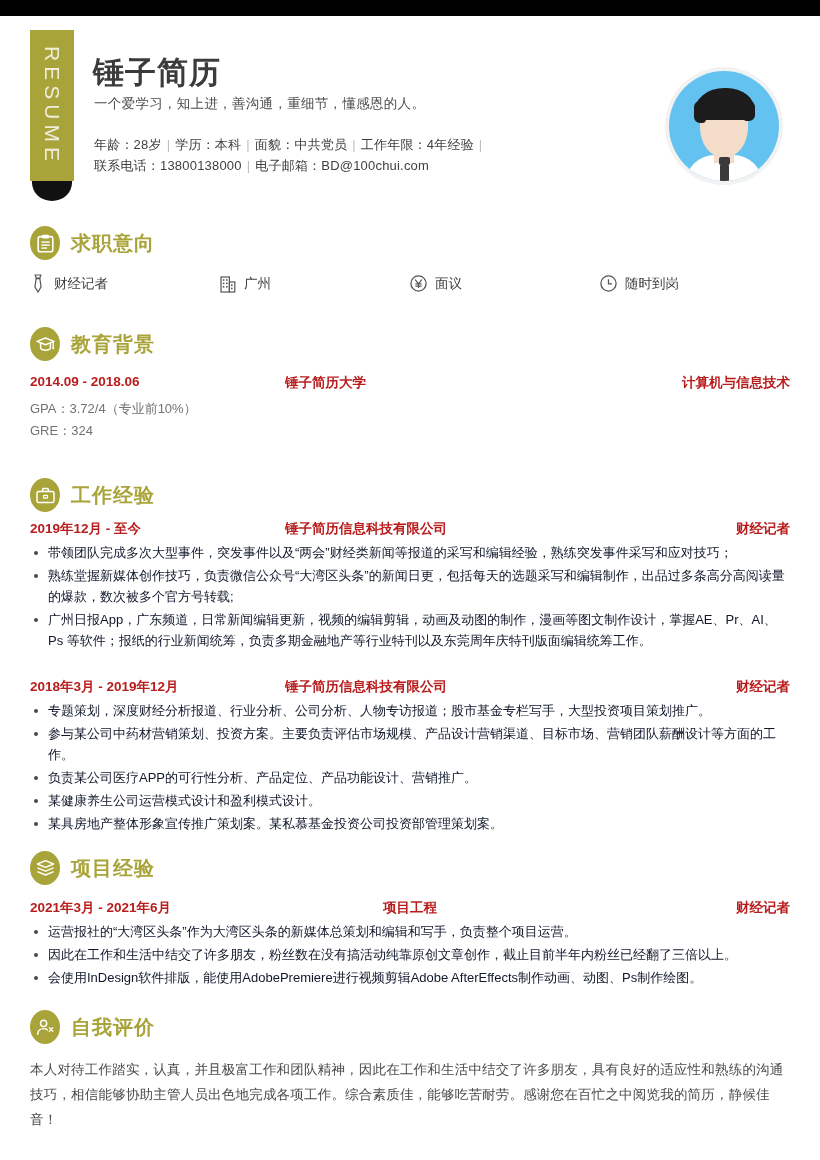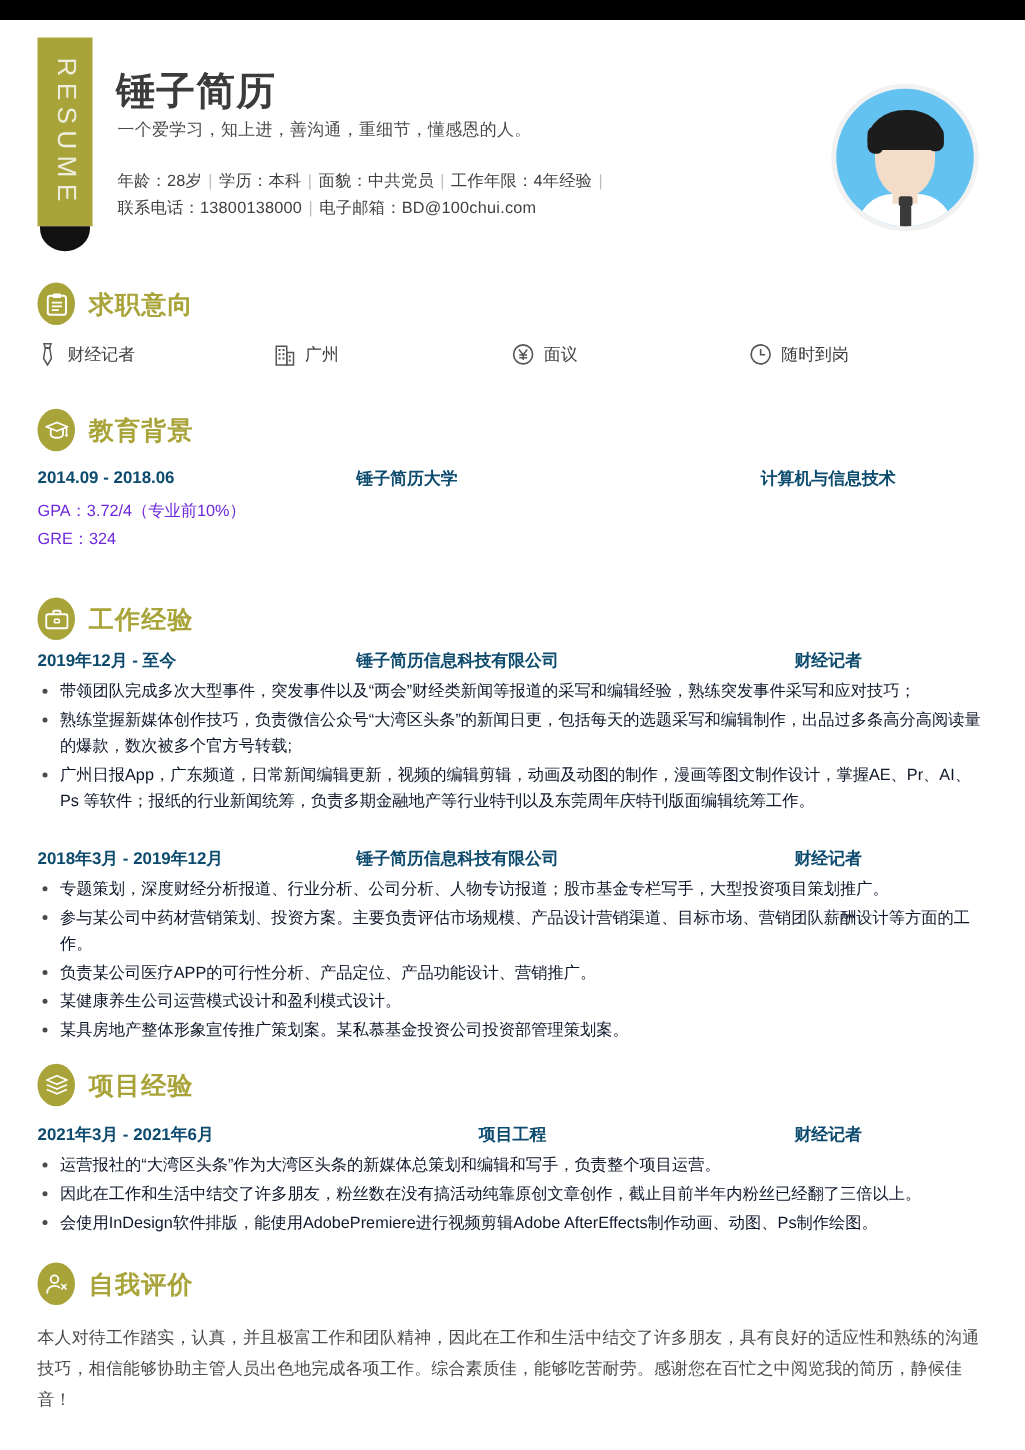--- a/index.html
+++ b/index.html
@@ -143,28 +143,28 @@
   }
   .sec-icon svg { display: block; }
   .sec-title {
     font-size: 20px; color: #a9a43a; font-weight: 700; letter-spacing: 1px;
   }
 
   .block { position: absolute; left: 30px; width: 760px; }
 
   .row3 {
     display: flex; width: 760px;
-    font-size: 13.5px; color: #0c4a6e; font-weight: 700;
+    font-size: 13.5px; color: #b91c1c; font-weight: 700;
   }
   .row3 .c1 { width: 255px; }
   .row3 .c2 { width: 250px; }
-  .row3 .c3 { width: 255px; text-align: center; }
+  .row3 .c3 { width: 255px; text-align: right; }
 
   .subline {
-    font-size: 13px; color: #6d28d9; line-height: 22px;
+    font-size: 13px; color: #737373; line-height: 22px;
   }
 
   ul.bullets { list-style: none; margin-top: 4px; }
   ul.bullets li {
     position: relative;
     padding-left: 18px;
     font-size: 13px; color: #0f172a;
     line-height: 21px;
     margin-bottom: 2px;
   }

